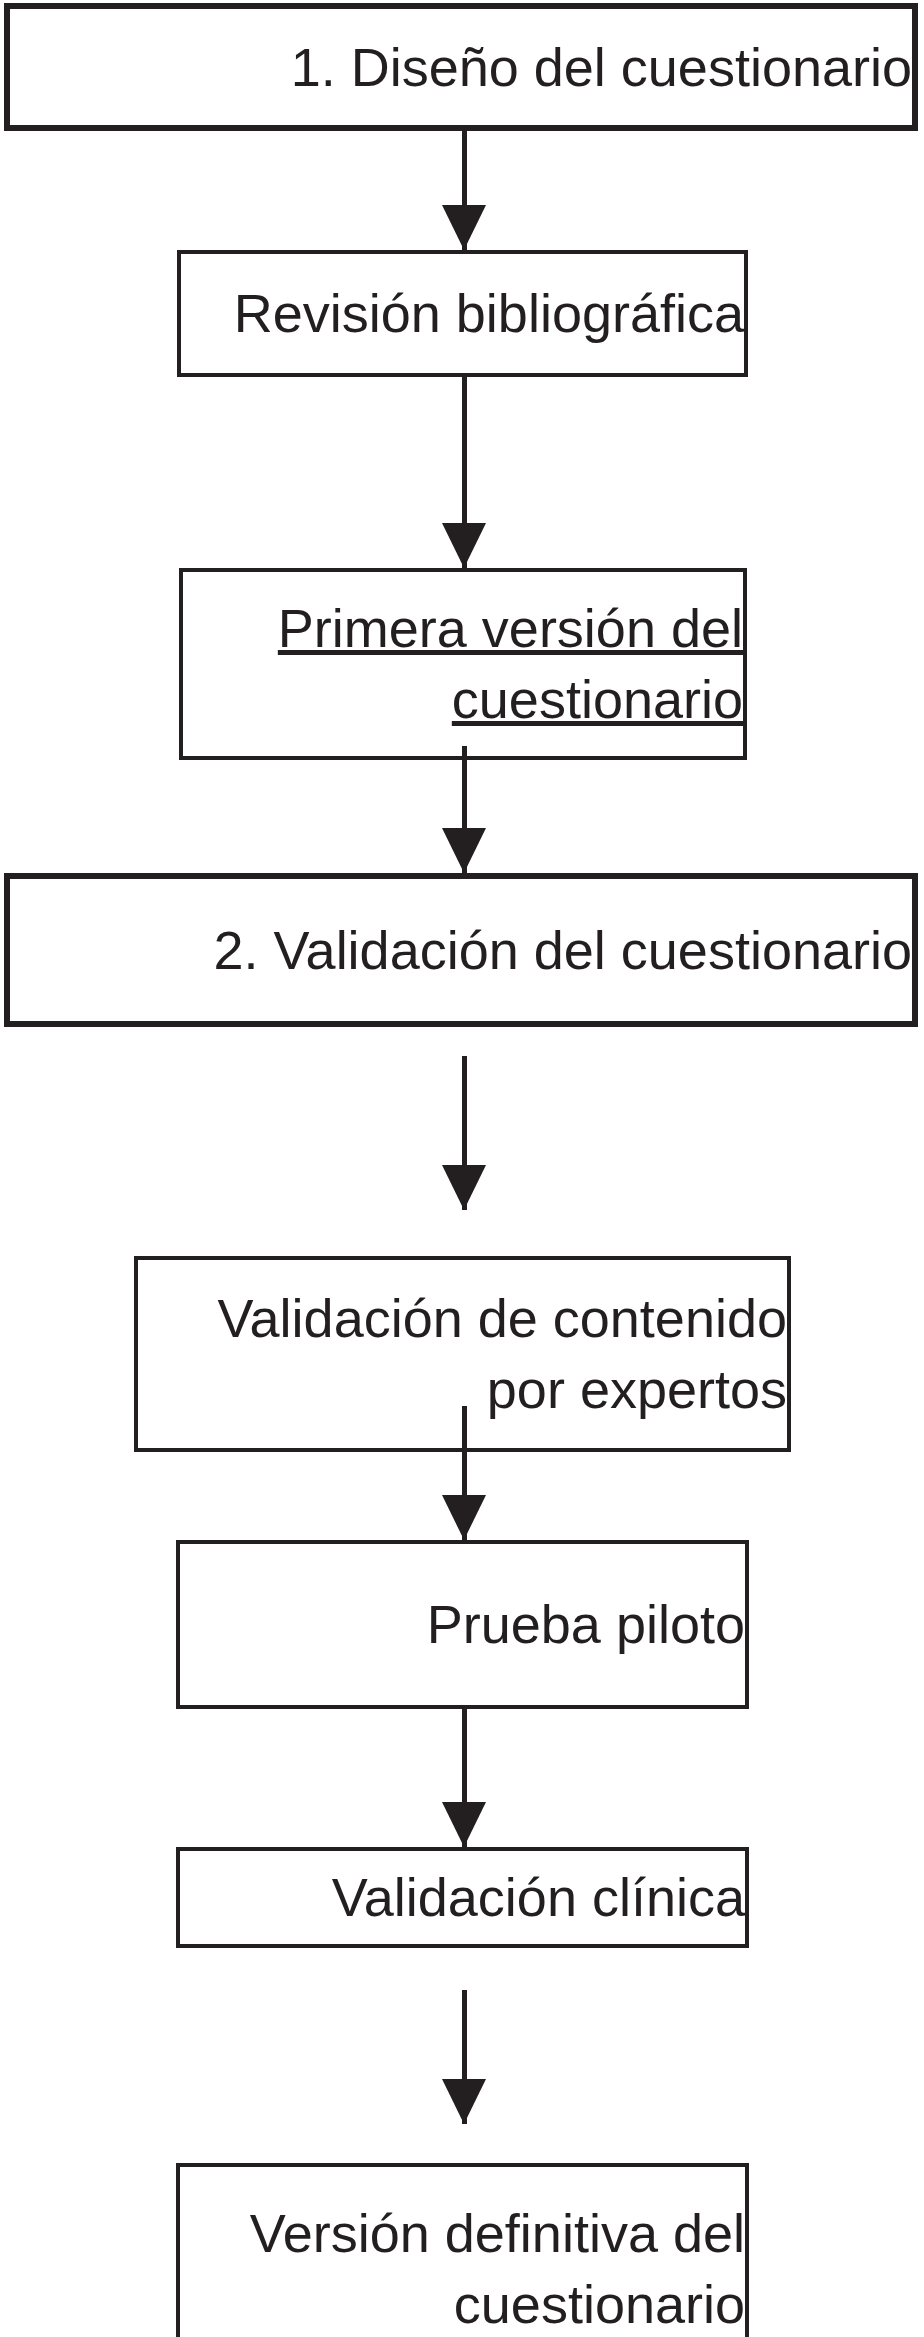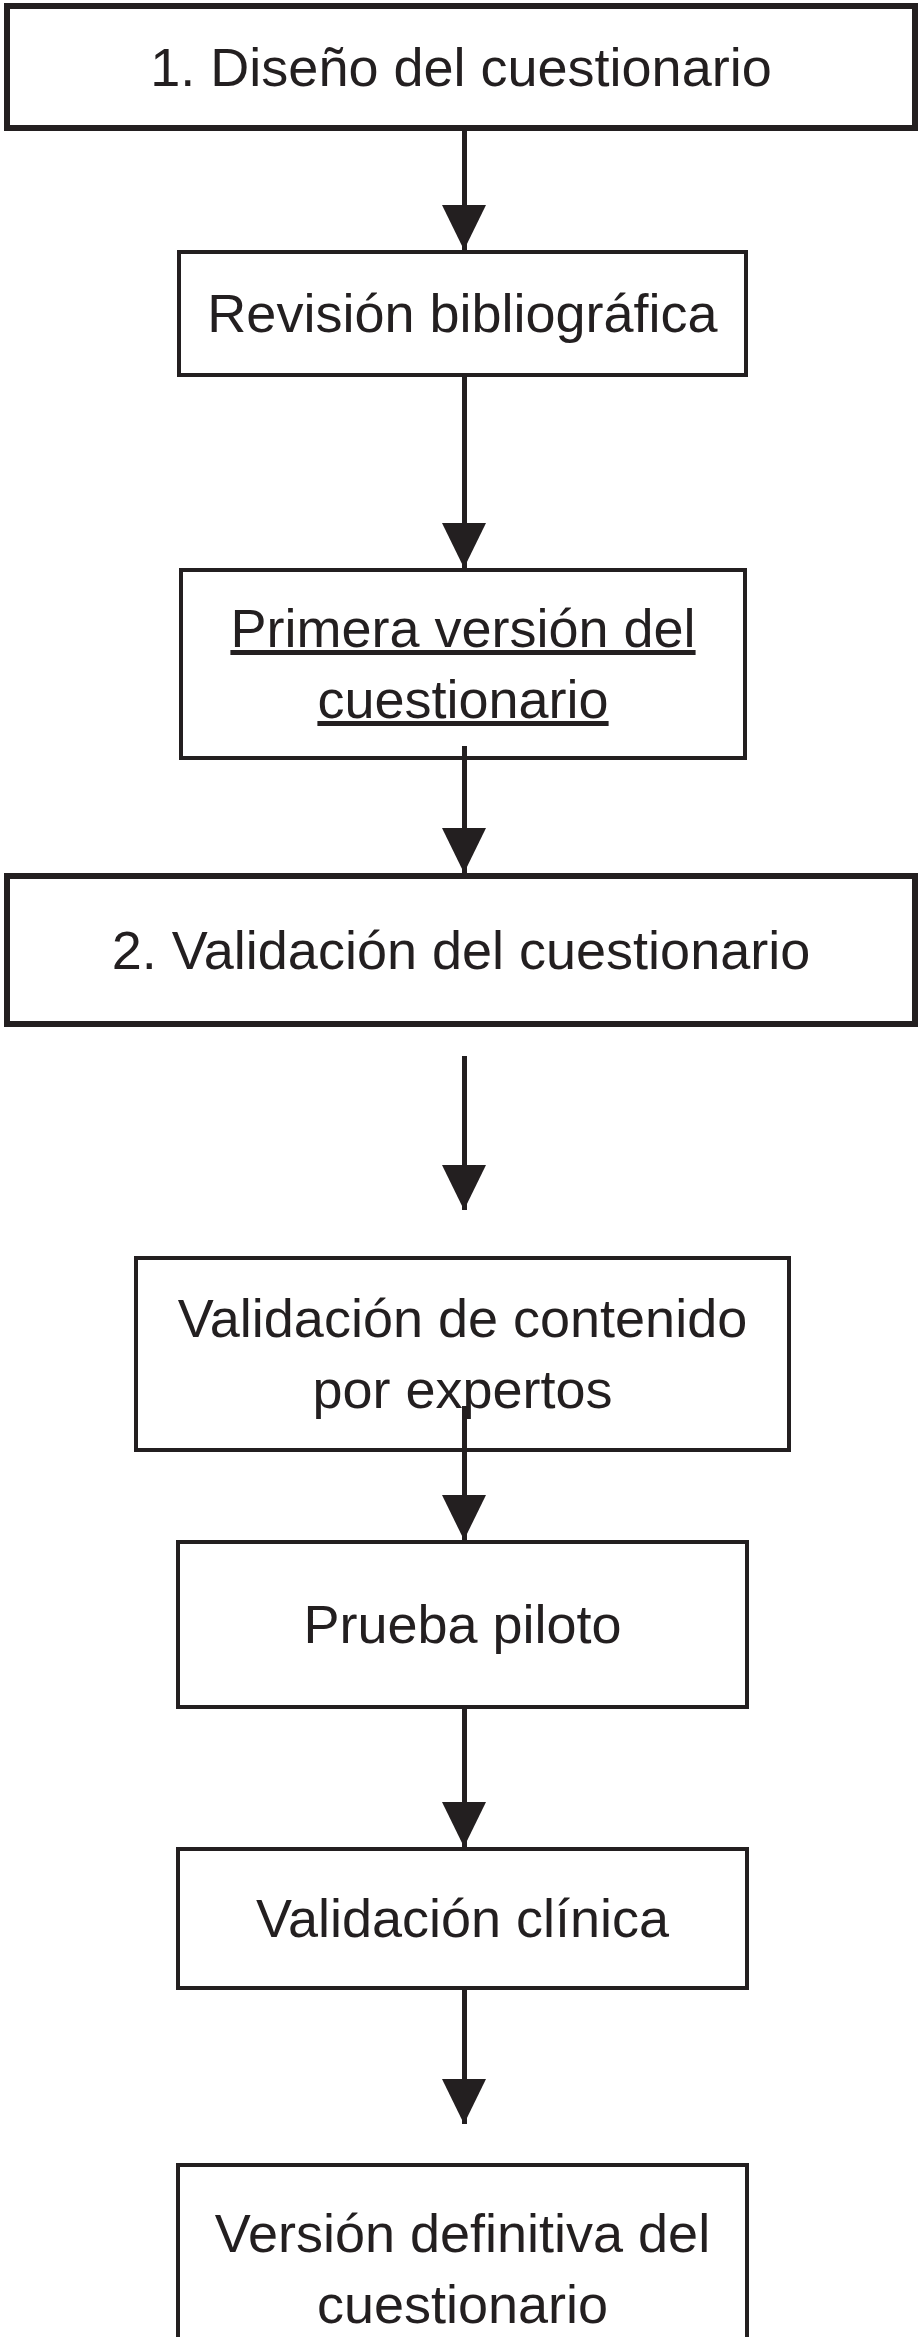--- a/index.html
+++ b/index.html
@@ -12,21 +12,21 @@
     color: var(--ink, #231f20);
     overflow: hidden;
   }
   .node {
     position: absolute;
     box-sizing: border-box;
     background: var(--paper, #ffffff);
     border: 4px solid var(--ink, #231f20);
     display: flex;
     flex-direction: column;
-    align-items: center;
+    align-items: flex-end;
     justify-content: center;
     text-align: center;
     font-size: 54px;
     line-height: 71px;
     letter-spacing: 0;
   }
   .node.phase { border-width: 6px; }
   .node .ln { display: block; white-space: nowrap; }
   .edge { position: absolute; width: 44px; }
   .edge .shaft {
@@ -104,21 +104,21 @@
 
   <div class="node" style="left:176px; top:1540px; width:573px; height:169px;">
     <span class="ln">Prueba piloto</span>
   </div>
 
   <div class="edge" style="left:442px; top:1709px; height:138px;">
     <span class="shaft"></span>
     <span class="head"></span>
   </div>
 
-  <div class="node" style="left:176px; top:1847px; width:573px; height:143px;">
+  <div class="node" style="left:176px; top:1847px; width:573px; height:101px;">
     <span class="ln">Validación clínica</span>
   </div>
 
   <div class="edge" style="left:442px; top:1990px; height:134px;">
     <span class="shaft"></span>
     <span class="head"></span>
   </div>
 
   <div class="node" style="left:176px; top:2124px; width:573px; height:211px;margin-top:39px;">
     <span class="ln">Versión definitiva del</span>

